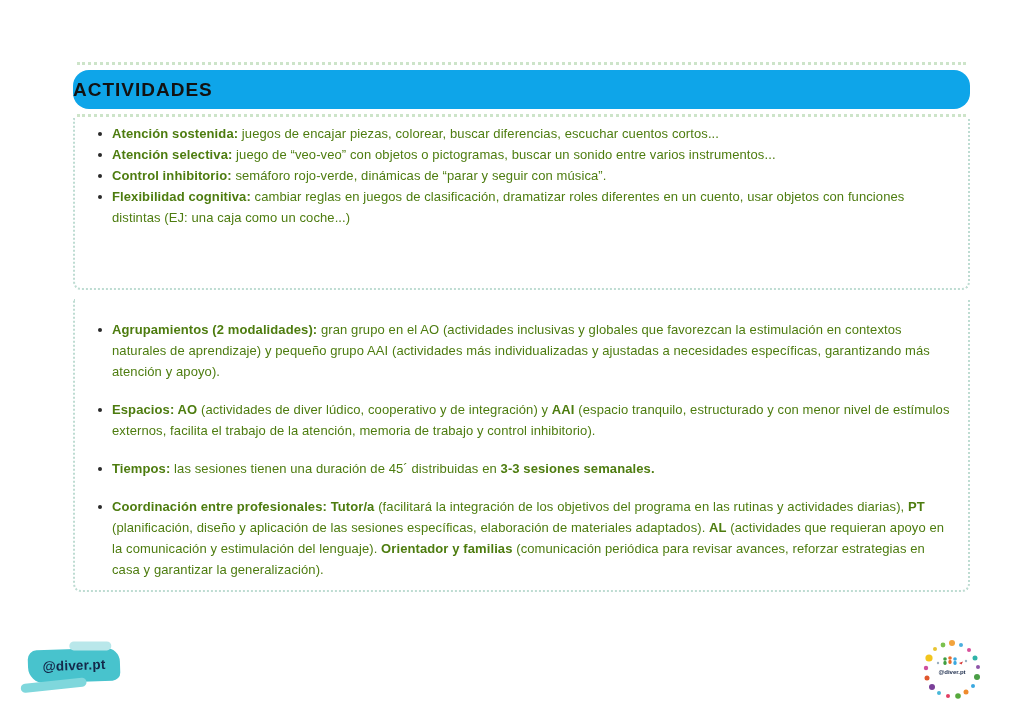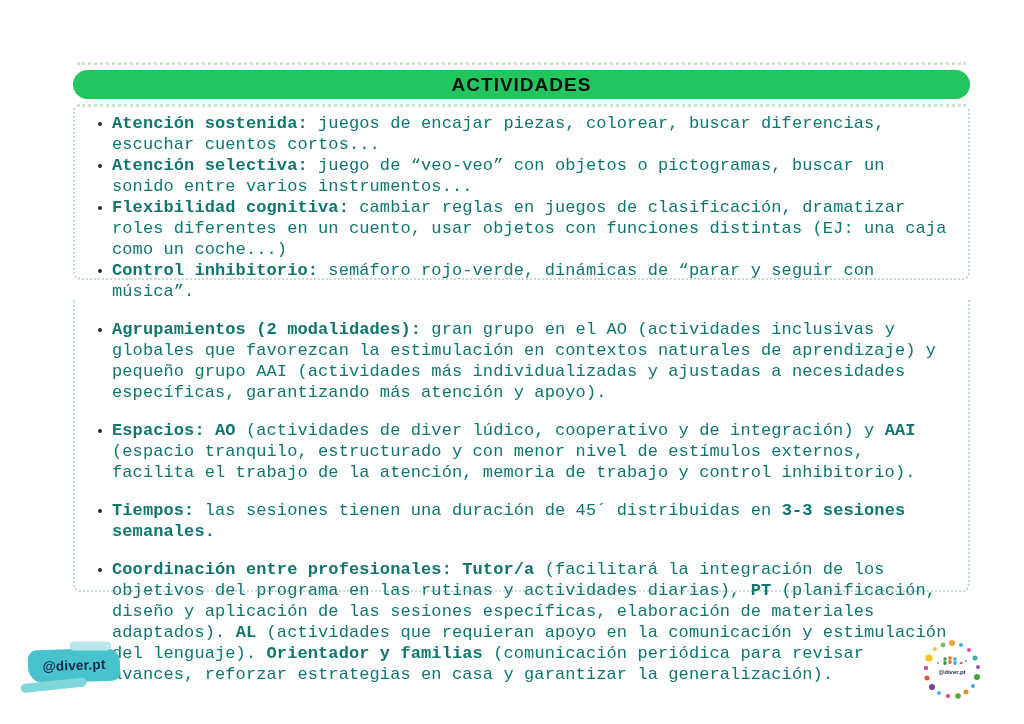--- a/index.html
+++ b/index.html
@@ -4,44 +4,44 @@
 <style>
   html,body{margin:0;padding:0;background:#ffffff;}
   .page{
     position:relative;width:1024px;height:724px;background:#ffffff;overflow:hidden;
     font-family:"Liberation Sans",sans-serif;color:#1e1e1e;
   }
   .section{position:absolute;left:73px;width:897px;}
   .sec-1{top:70px;}
   .sec-2{top:290px;}
   .bar{
-    position:relative;height:29px;background:#22c55e;border-radius:16px;
-    display:flex;align-items:center;justify-content:center;
+    position:relative;height:39px;background:#0ea5e9;border-radius:16px;
+    display:flex;align-items:center;
   }
   .bar::after{
     content:'';position:absolute;left:4px;right:4px;bottom:-8px;height:0;
     border-top:3px dotted #cde4c9;
   }
   .bar.top-dots::before{
     content:'';position:absolute;left:4px;right:4px;top:-8px;height:0;
     border-top:3px dotted #cde4c9;
   }
   .bar h2{
     margin:0;font-size:19px;font-weight:700;letter-spacing:1px;color:#121212;
   }
   .box{
     position:relative;margin-top:9px;border:2px dotted #bedcd2;border-top:none;
     border-radius:0 0 8px 8px;box-sizing:border-box;
   }
   .box-1{height:172px;padding:5px 12px 0 20px;}
   .box-2{height:293px;padding:20px 12px 0 20px;}
   ul.blist{list-style:none;margin:0;padding:0;}
   ul.blist li{
-    position:relative;padding-left:17px;font-size:17px;line-height:21px;
-    letter-spacing:0.1px;color:#0f766e;font-family:Liberation Mono, monospace;
+    position:relative;padding-left:17px;font-size:13px;line-height:21px;
+    letter-spacing:0.1px;color:#4d7c0f;
   }
   ul.blist li::before{
     content:'';position:absolute;left:3px;top:9px;width:4px;height:4px;
     border-radius:50%;background:#2a2a2a;
   }
   .box-2 ul.blist li{margin-bottom:17px;}
   .box-2 ul.blist li:last-child{margin-bottom:16px;}
   ul.blist .b{font-weight:700;}
   
   .badge{
@@ -69,22 +69,22 @@
 <div class="page">
 
   <section class="section sec-1">
     <div class="bar top-dots">
       <h2>ACTIVIDADES</h2>
     </div>
     <div class="box box-1">
       <ul class="blist">
           <li><span class="b">Atención sostenida:</span><span> juegos de encajar piezas, colorear, buscar diferencias, escuchar cuentos cortos...</span></li>
           <li><span class="b">Atención selectiva:</span><span> juego de “veo-veo” con objetos o pictogramas, buscar un sonido entre varios instrumentos...</span></li>
+          <li><span class="b">Control inhibitorio:</span><span> semáforo rojo-verde, dinámicas de “parar y seguir con música”.</span></li>
           <li><span class="b">Flexibilidad cognitiva:</span><span> cambiar reglas en juegos de clasificación, dramatizar roles diferentes en un cuento, usar objetos con funciones distintas (EJ: una caja como un coche...)</span></li>
-          <li><span class="b">Control inhibitorio:</span><span> semáforo rojo-verde, dinámicas de “parar y seguir con música”.</span></li>
         </ul>
     </div>
   </section>
 
   <section class="section sec-2">
     <div class="box box-2">
       <ul class="blist">
           <li><span class="b">Agrupamientos (2 modalidades):</span><span> gran grupo en el AO (actividades inclusivas y globales que favorezcan la estimulación en contextos naturales de aprendizaje) y pequeño grupo AAI (actividades más individualizadas y ajustadas a necesidades específicas, garantizando más atención y apoyo).</span></li>
           <li><span class="b">Espacios: AO</span><span> (actividades de diver lúdico, cooperativo y de integración) y </span><span class="b">AAI</span><span> (espacio tranquilo, estructurado y con menor nivel de estímulos externos, facilita el trabajo de la atención, memoria de trabajo y control inhibitorio).</span></li>
           <li><span class="b">Tiempos:</span><span> las sesiones tienen una duración de 45´ distribuidas en </span><span class="b">3-3 sesiones semanales.</span></li>

